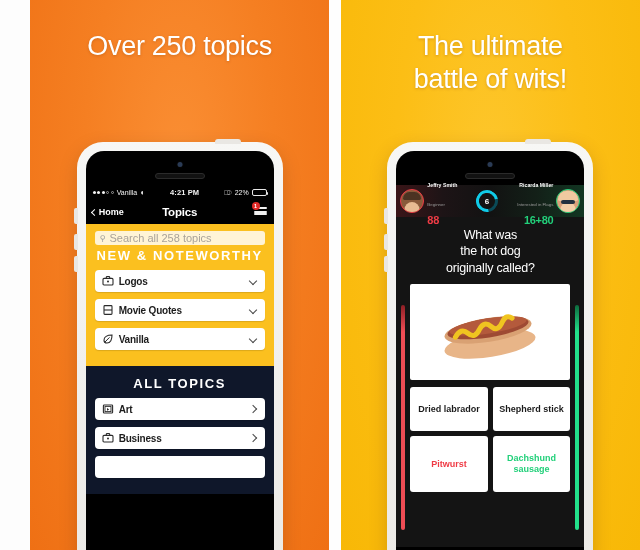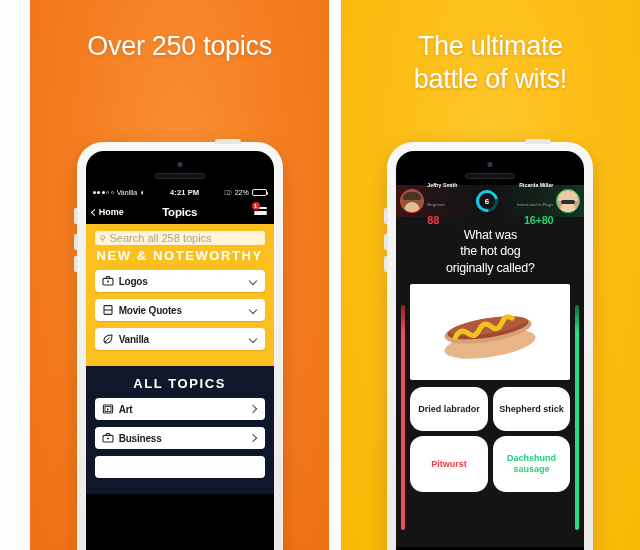--- a/index.html
+++ b/index.html
@@ -252,21 +252,21 @@
     background: #ffffff; border-radius: 2px;
     height: 96px;
     display: flex; align-items: center; justify-content: center;
     overflow: hidden;
   }
   .media-card svg { display: block; }
 
   .answers { padding: 7px 14px 0 14px; }
   .answer-row { display: flex; gap: 5px; margin-bottom: 5px; }
   .answer {
-    flex: 1; background: #ffffff; border-radius: 13px;
+    flex: 1; background: #ffffff; border-radius: 3px;
     min-height: 29px;
     display: flex; align-items: center; justify-content: center; text-align: center;
     font-size: 9px; font-weight: 700; color: #1b1b1b;
     line-height: 1.18; padding: 17px 2px;
   }
   .answer.wrong { color: #ef3b45; }
   .answer.correct { color: #22d07a; }
 
   .bar {
     position: absolute; top: 120px; width: 4px; height: 225px;

